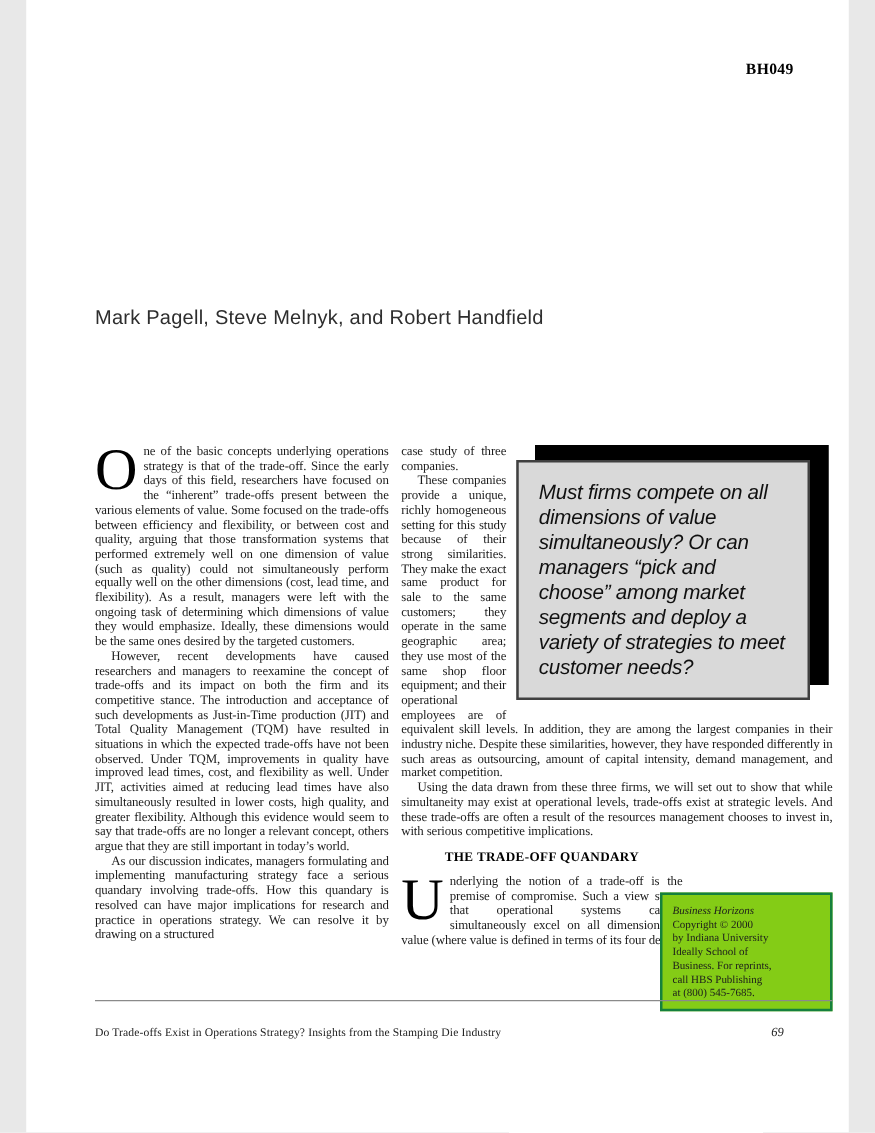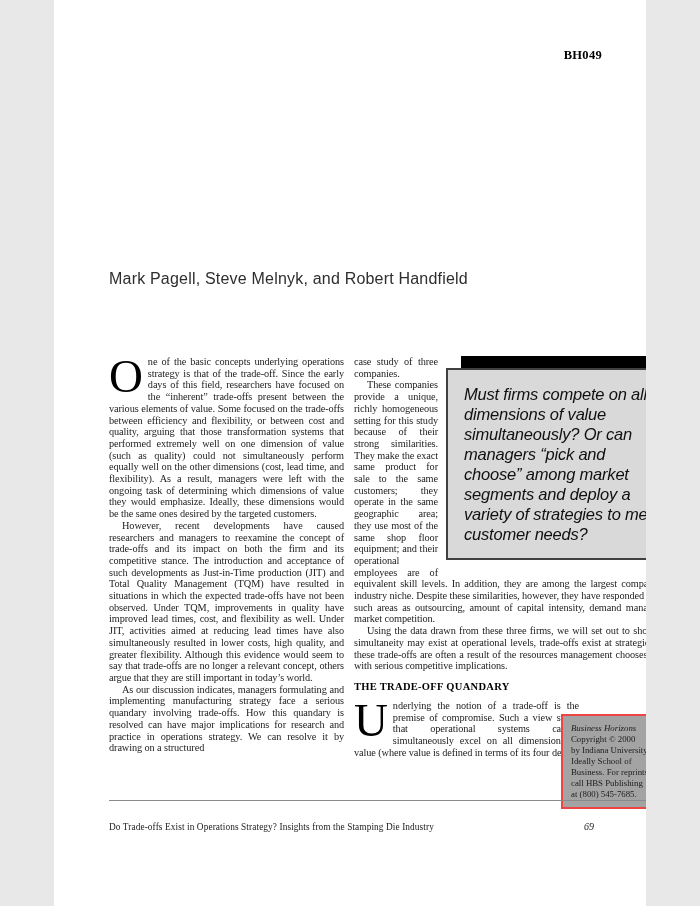--- a/index.html
+++ b/index.html
@@ -1,37 +1,37 @@
 <!DOCTYPE html>
 <html><head>
 <meta charset="utf-8">
 <style>
   html,body{margin:0;padding:0;background:#e8e8e8;}
   .page{
     position:relative;
-    width:592px;height:906px;
+    width:658px;height:906px;
     background:#ffffff;
     margin:0 auto;
     overflow:hidden;
     font-family:"Liberation Serif", serif;
     color:#1c1c1c;
   }
   .doc-code{
     position:absolute;top:48px;right:44px;
     font-family:"Liberation Serif", serif;
     font-weight:bold;font-size:12.5px;letter-spacing:.3px;color:#000;
   }
   .title{
     position:absolute;left:55px;top:84px;width:600px;
     font-family:"Liberation Sans", sans-serif;
     font-weight:bold;font-size:33px;line-height:46px;letter-spacing:-1px;
     color:#000;
   }
   .authors{
-    position:absolute;left:55px;top:270px;width:560px;
+    position:absolute;left:55px;top:246px;width:560px;
     font-family:"Liberation Sans", sans-serif;
     font-size:16px;letter-spacing:.2px;color:#2e2e2e;
   }
   .body-area{
     position:absolute;left:55px;top:356px;width:590px;
     display:flex;
   }
   .col-left{width:235px;flex:0 0 235px;margin-right:10px;}
   .col-right{width:345px;flex:0 0 345px;position:relative;}
   .body-p{
@@ -64,28 +64,28 @@
     background:#d9d9d9;
     border:2px solid #404040;
     padding:14px 16px;
     font-family:"Liberation Sans", sans-serif;
     font-style:italic;
     font-size:16.5px;line-height:20px;letter-spacing:-0.2px;
     color:#101010;
   }
   .section-heading{
     margin:9px 120px 8px 0;
-    font-size:10.5px;font-weight:bold;letter-spacing:.3px;color:#000;
+    font-size:10.5px;font-weight:bold;letter-spacing:.3px;color:#000;text-align:center;
   }
   .u-para{padding-right:120px;}
   .reprint-box{
     position:absolute;top:358px;right:0;
     width:118px;
-    border:2px solid #ef4444;
-    background:#a3a3a3;
+    border:2px solid #15803d;
+    background:#84cc16;
     padding:7px 8px;
     font-size:8.8px;line-height:11px;color:#1c1c1c;margin-left:20px;
   }
   .reprint-box .journal{font-style:italic;white-space:nowrap;}
   .reprint-box div{white-space:nowrap;}
   .footer-rule{
     position:absolute;left:55px;top:800px;width:590px;
     border-top:1px solid #8a8a8a;height:0;
   }
   .footer-title{

